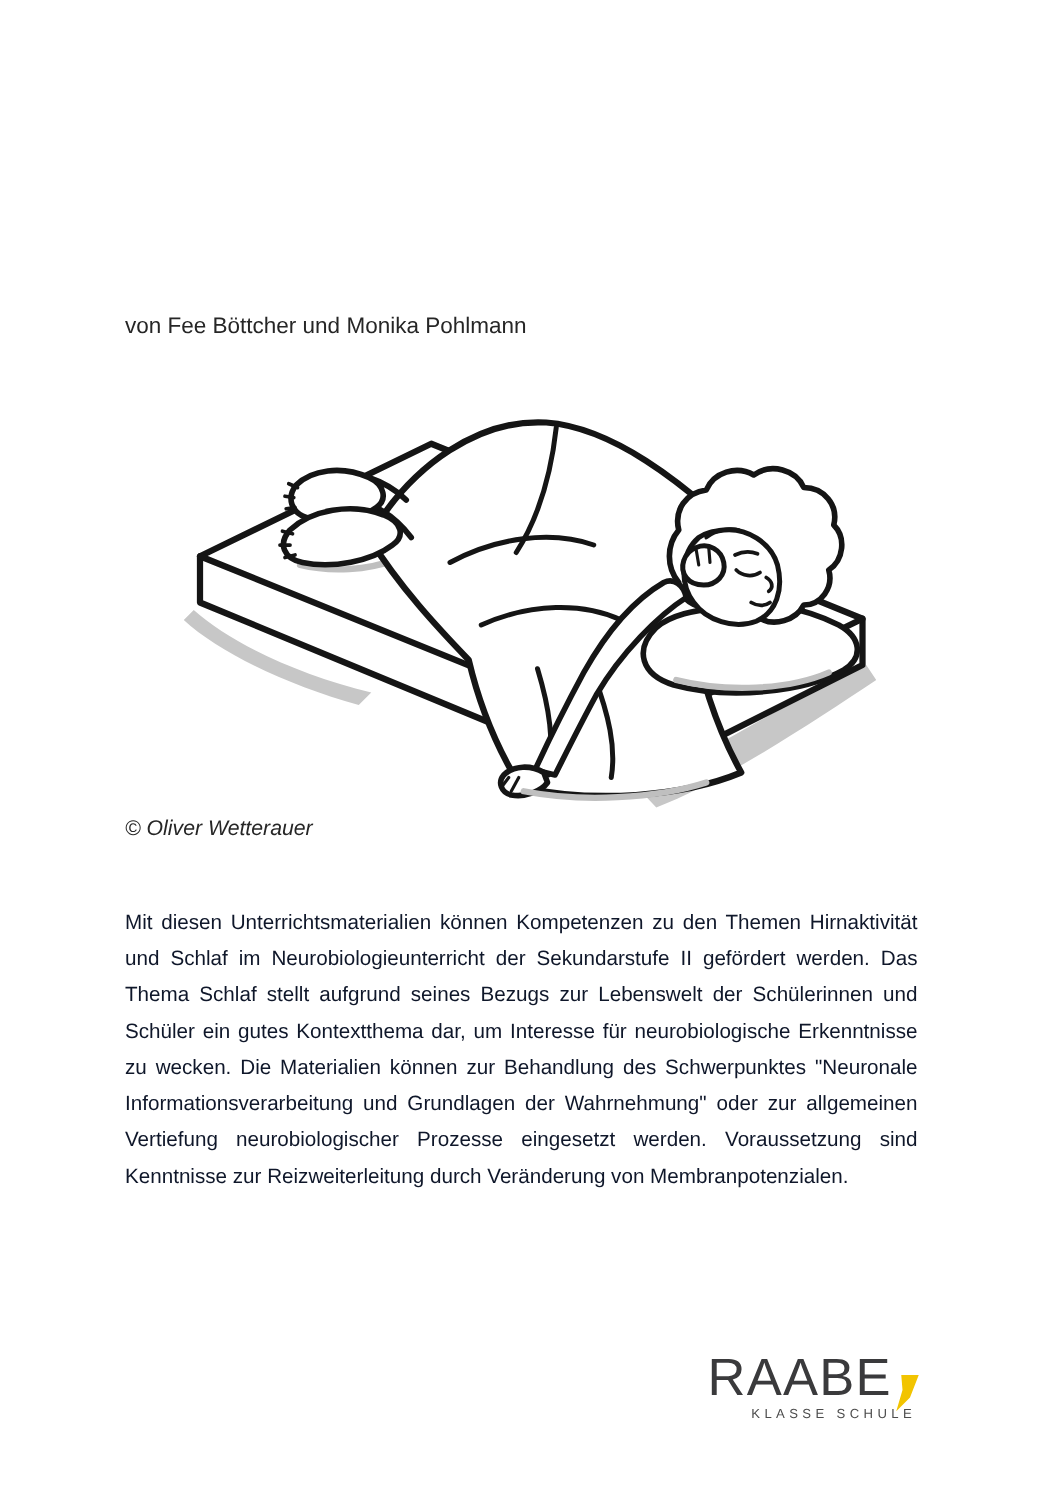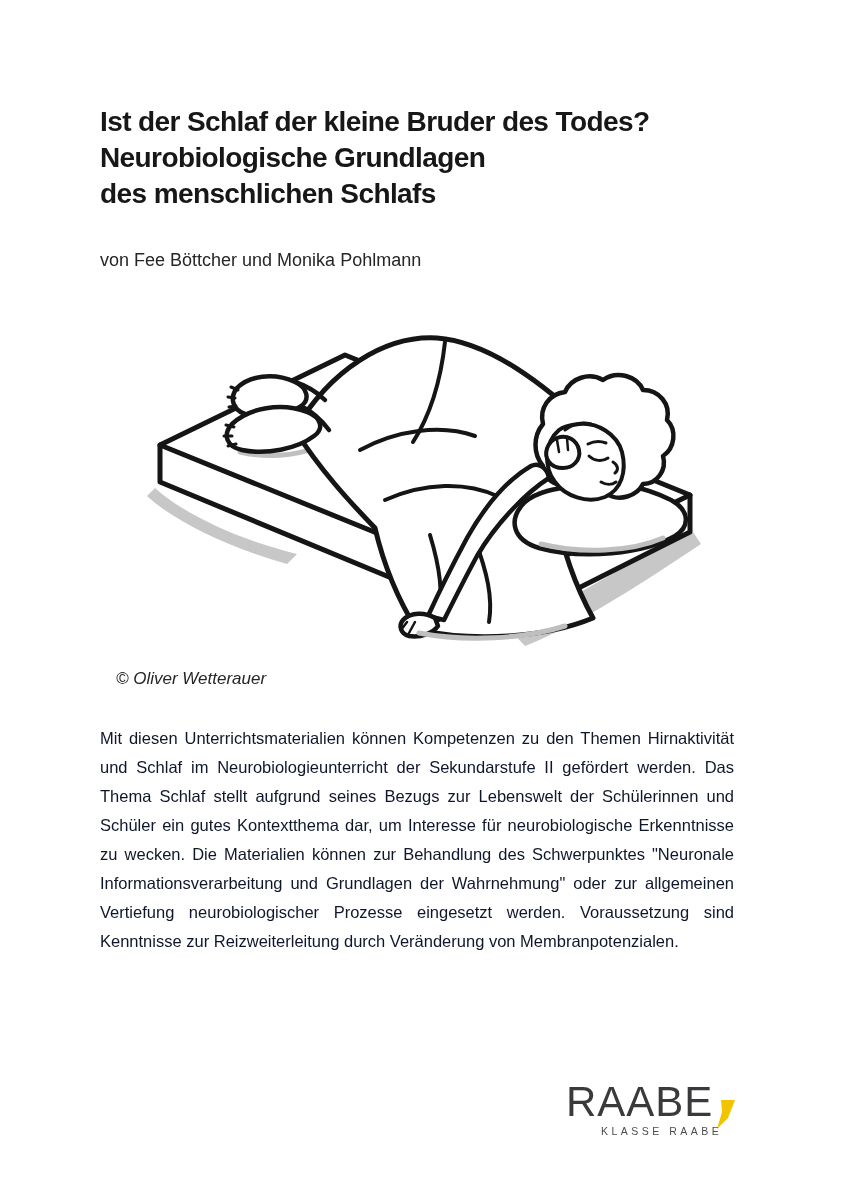--- a/index.html
+++ b/index.html
@@ -14,21 +14,21 @@
   }
   .byline{
     position:absolute;left:100px;top:250px;margin:0;
     font-size:18px;color:#262626;
   }
   .figure{
     position:absolute;left:145px;top:330px;width:556px;height:318px;
   }
   .figure svg{display:block;width:556px;height:318px;}
   .credit{
-    position:absolute;left:100px;top:653px;margin:16px;
+    position:absolute;left:100px;top:653px;margin:0;
     font-size:17px;font-style:italic;color:#262626;
   }
   .bodytext{
     position:absolute;left:100px;top:724px;width:634px;margin:0;
     font-size:16.5px;line-height:29px;color:#0f172a;text-align:justify;
   }
   .logo{
     position:absolute;left:566px;top:1080px;width:196px;
   }
   .logo-row{display:flex;align-items:flex-start;height:44px;}
@@ -41,23 +41,20 @@
     margin-top:1px;margin-left:35px;
     font-size:10.5px;letter-spacing:3.5px;color:#4c4c4c;font-weight:400;
     white-space:nowrap;
   }
 </style>
 </head>
 <body>
 
 <div class="page">
 
-  <h1 class="title">Ist der Schlaf der kleine Bruder des Todes?
-Neurobiologische Grundlagen
-des menschlichen Schlafs</h1>
 
   <p class="byline">von Fee Böttcher und Monika Pohlmann</p>
 
   <div class="figure">
     <svg viewBox="0 0 556 318" xmlns="http://www.w3.org/2000/svg">
 
       <g fill="#c7c7c7" stroke="none">
         <path d="M10,158 C40,185 95,210 152,224 L142,234 C85,218 30,192 2,166 Z"></path>
         <path d="M365,300 C430,268 500,222 548,202 L556,214 C505,248 432,296 380,316 Z"></path>
       </g>
@@ -162,16 +159,16 @@
 
   <div class="logo">
     <div class="logo-row">
       <span class="brand">RAABE</span>
       <span class="comma">
         <svg width="20" height="30" viewBox="0 0 20 30" xmlns="http://www.w3.org/2000/svg">
           <path d="M5,0 L19,0 L12,18 L1,29 L6,12 Z" fill="#f2c400"></path>
         </svg>
       </span>
     </div>
-    <div class="tagline">KLASSE RAABE</div>
+    <div class="tagline">KLASSE SCHULE</div>
   </div>
 
 </div>
 
 </body></html>

